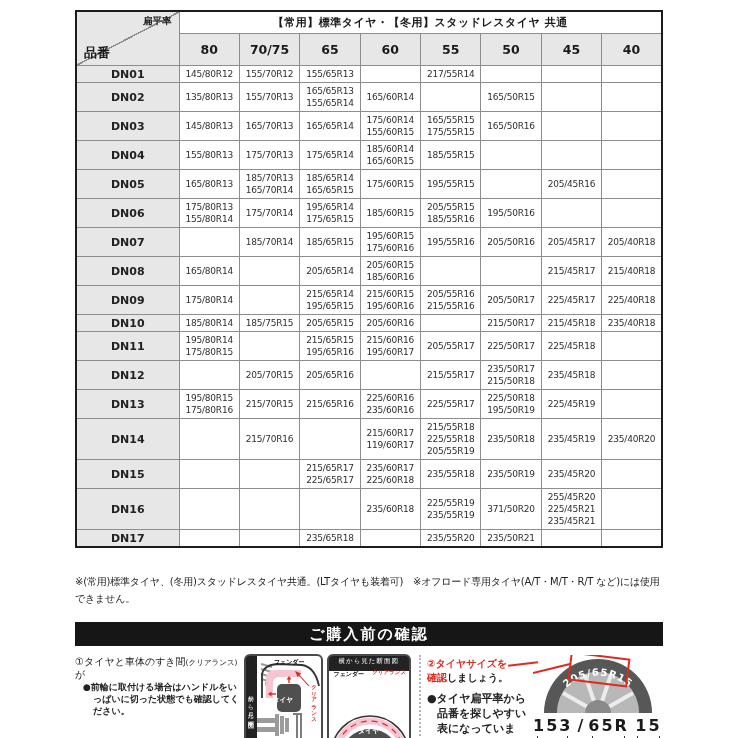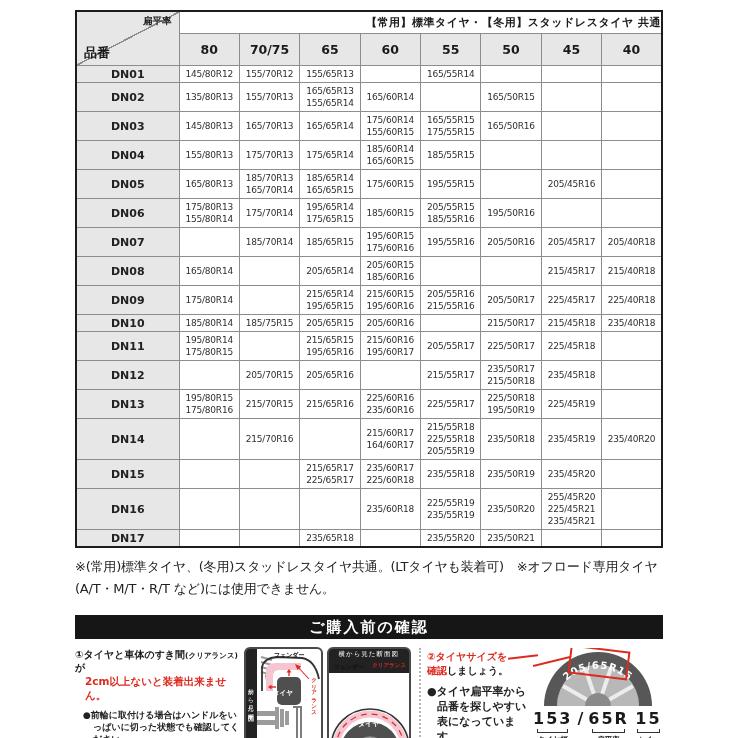--- a/index.html
+++ b/index.html
@@ -11,47 +11,47 @@
   .black-bar { background:#161616; color:#fff; text-align:center; font-weight:bold;
                font-size:15px; height:24px; line-height:24px; letter-spacing:2px; }
 
   
   table.sizes { border-collapse:collapse; table-layout:fixed; width:588px; border:2px solid #1c1c1c; }
   table.sizes th, table.sizes td { border:1px solid #8d8d8d; }
   th.corner { background:linear-gradient(to bottom right,#e7e7e7 49.2%,#8d8d8d 49.2%,#8d8d8d 50.8%,#e7e7e7 50.8%);
               position:relative; }
   .corner-top  { position:absolute; top:3px; right:7px; font-size:9.5px; font-weight:bold; }
   .corner-bot  { position:absolute; bottom:3px; left:7px; font-size:13px; font-weight:bold; }
-  th.span-h { background:#fff; font-size:11px; font-weight:bold; padding:3px 0; letter-spacing:0.5px;text-align:right; }
+  th.span-h { background:#fff; font-size:11px; font-weight:bold; padding:3px 0; letter-spacing:0.5px; }
   tr.col-nums th { background:#e7e7e7; font-size:12.5px; font-weight:bold; padding:8px 0; }
   tbody th { background:#e7e7e7; font-size:11px; font-weight:bold; }
   tbody td { font-size:9px; color:#2e2e2e; text-align:center; padding:2px 0; line-height:12px;
              letter-spacing:-0.2px; }
   tbody th { color:#222; }
 
-  .footnotes { margin-top:8px; font-size:13px; line-height:1.7; color:#222; letter-spacing:-0.2px; }
+  .footnotes { margin-top:25px; font-size:10px; line-height:1.7; color:#222; letter-spacing:-0.2px; }
 
   
   .purchase-bar { margin-top:15px; }
   .purchase-row { position:relative; display:flex; margin-top:7px; height:106px; }
 
   .p1 { width:172px; padding-top:2px; }
-  .p1-head { font-size:10px; font-weight:bold; line-height:1.3; }
+  .p1-head { font-size:10px; font-weight:normal; line-height:1.3; }
   .p1-head .small { font-size:7.5px; }
   .p1-red { font-size:10.5px; font-weight:bold; color:#dd2b20; margin:1px 0 6px 10px; }
   .bullet { font-size:9px; font-weight:bold; line-height:1.35; margin:0 0 6px 8px;
             padding-left:10px; text-indent:-10px; color:#222; }
 
   .diag { position:relative; border:2px solid #4a4a4a; border-radius:6px; background:#fff; height:102px; }
   .diag-front { width:80px; margin-top:1px; }
   .diag-side  { width:86px; margin-left:4px; margin-top:1px; }
   .vbar { position:absolute; left:0; top:0; bottom:0; width:11px; background:#222; color:#fff;
           writing-mode:vertical-rl; font-size:6px; letter-spacing:1px; text-align:center;
           line-height:11px; border-radius:3px 0 0 3px; }
-  .hbar { position:absolute; left:0; right:0; top:0; height:24px; background:#222; color:#fff;
+  .hbar { position:absolute; left:0; right:0; top:0; height:15px; background:#222; color:#fff;
           font-size:6.5px; text-align:center; line-height:11px; letter-spacing:1px;
           border-radius:3px 3px 0 0; }
   .dsvg { position:absolute; }
   .lbl { position:absolute; font-weight:bold; }
   .fender-f { top:2px; left:28px; font-size:6px; color:#111; }
   .tire-f { top:40px; left:27px; font-size:6.5px; color:#fff; }
   .clr-f { top:24px; right:2px; font-size:5.5px; color:#dd2b20; writing-mode:vertical-rl; letter-spacing:0.5px; }
   .fender-s { top:14px; left:5px; font-size:6px; color:#111; }
   .clr-s { top:13px; right:3px; font-size:5.5px; color:#dd2b20; }
   .tire-s { top:70px; left:0; right:0; text-align:center; font-size:7px; color:#fff; }
@@ -119,21 +119,21 @@
             <div>145/80R12</div>
           </td>
           <td>
             <div>155/70R12</div>
           </td>
           <td>
             <div>155/65R13</div>
           </td>
           <td></td>
           <td>
-            <div>165/55R14</div>
+            <div>217/55R14</div>
           </td>
           <td></td>
           <td></td>
           <td></td>
         </tr>
         <tr>
           <th>DN02</th>
           <td>
             <div>135/80R13</div>
           </td>
@@ -431,21 +431,21 @@
         </tr>
         <tr>
           <th>DN14</th>
           <td></td>
           <td>
             <div>215/70R16</div>
           </td>
           <td></td>
           <td>
             <div>215/60R17</div>
-            <div>164/60R17</div>
+            <div>119/60R17</div>
           </td>
           <td>
             <div>215/55R18</div>
             <div>225/55R18</div>
             <div>205/55R19</div>
           </td>
           <td>
             <div>235/50R18</div>
           </td>
           <td>
@@ -484,21 +484,21 @@
           <td></td>
           <td></td>
           <td>
             <div>235/60R18</div>
           </td>
           <td>
             <div>225/55R19</div>
             <div>235/55R19</div>
           </td>
           <td>
-            <div>235/50R20</div>
+            <div>371/50R20</div>
           </td>
           <td>
             <div>255/45R20</div>
             <div>225/45R21</div>
             <div>235/45R21</div>
           </td>
           <td></td>
         </tr>
         <tr>
           <th>DN17</th>
@@ -527,21 +527,20 @@
   <div class="black-bar purchase-bar">
     <span>ご購入前の確認</span>
   </div>
 
   <div class="purchase-row">
 
     <div class="p1">
       <div class="p1-head">
         <span>①タイヤと車体のすき間</span><span class="small">(クリアランス)</span><span>が</span>
       </div>
-      <div class="p1-red">2cm以上ないと装着出来ません。</div>
       <div class="bullet">●前輪に取付ける場合はハンドルをいっぱいに切った状態でも確認してください。</div>
 
     </div>
 
     <div class="diag diag-front">
       <div class="vbar">前から見た断面図</div>
       <svg class="dsvg" style="left:11px;top:2px;" width="66" height="95" viewBox="0 0 66 95">
 
         <g stroke="#9b9b9b" stroke-width="2.2" fill="none">
           <line x1="4" y1="6" x2="15" y2="9"></line>

